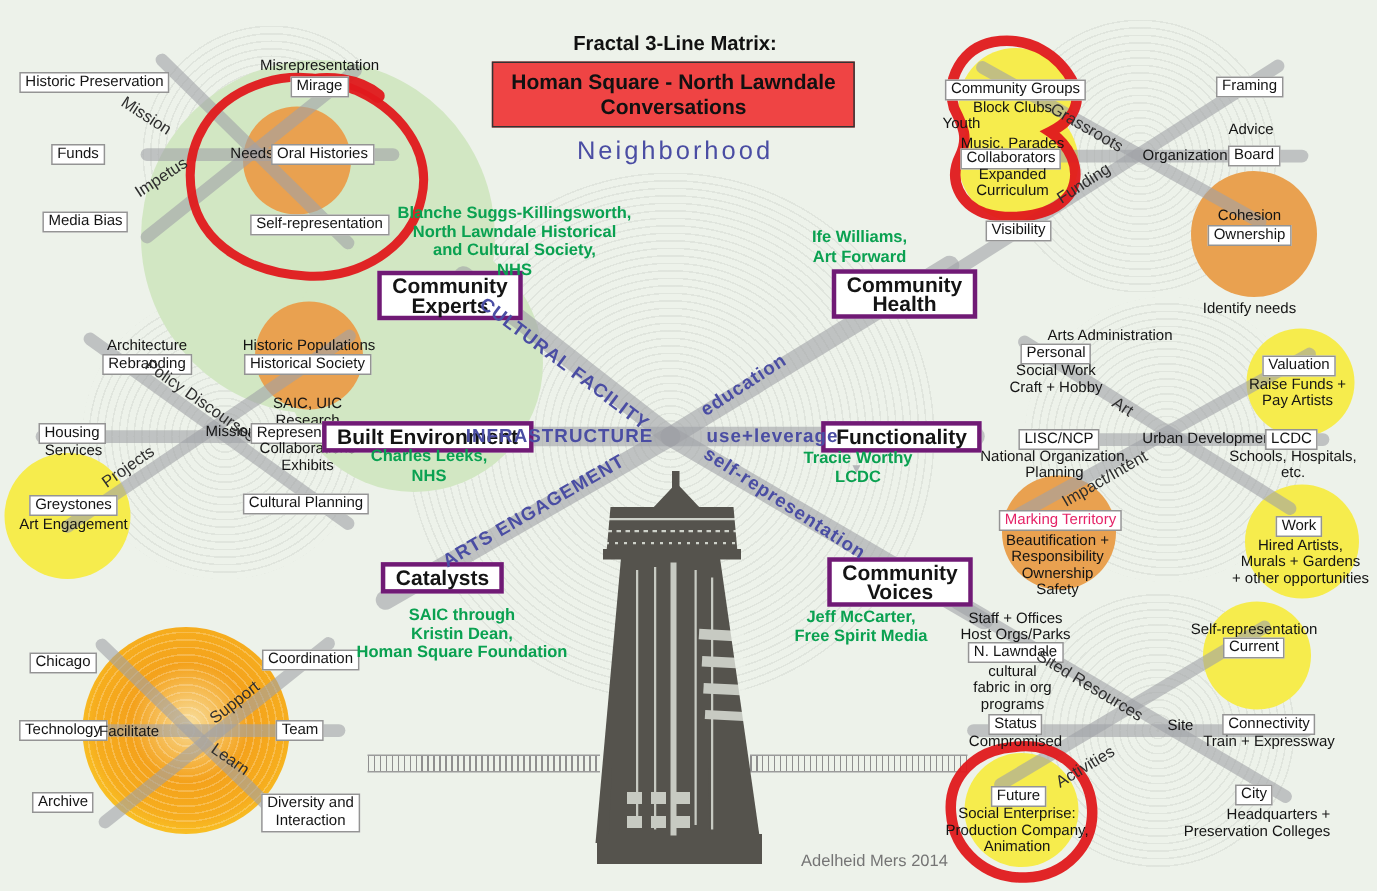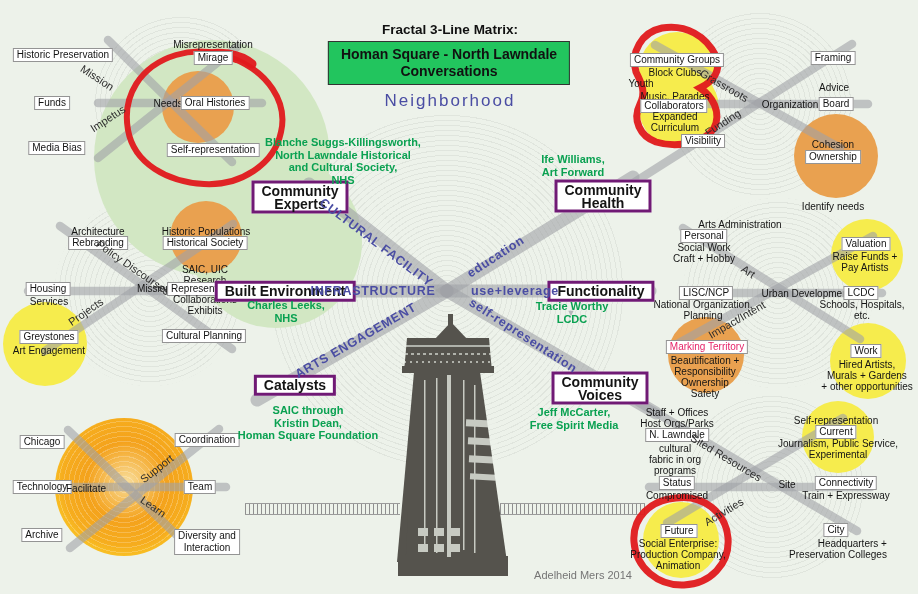--- a/index.html
+++ b/index.html
@@ -24,21 +24,21 @@
   .plain{background:transparent;}
   .rot{font-size:11px;color:#2e2e2e;}
   .green{color:#0aa151;font-weight:bold;font-size:11px;line-height:12.5px;}
   .green div{line-height:12.5px;}
   .purple{color:#4a4da3;font-weight:bold;font-size:12.5px;letter-spacing:0.7px;}
   .credit{color:#757575;font-size:11px;}
   .arrow{color:#b6b7ba;font-size:9px;}
   #kicker{position:absolute;left:450px;top:29px;transform:translate(-50%,-50%);
     font-weight:bold;font-size:13.5px;color:#111;}
   #titlebox{position:absolute;left:449px;top:63px;transform:translate(-50%,-50%);
-    background:#22c55e;border:1.5px solid #333;padding:4px 12px;text-align:center;
+    background:#ef4444;border:1.5px solid #333;padding:4px 12px;text-align:center;
     font-weight:bold;font-size:14px;line-height:17px;color:#111;}
   #subtitle{position:absolute;left:450px;top:101px;transform:translate(-50%,-50%);
     color:#4a4da3;font-size:17px;letter-spacing:2px;}
 </style>
 </head>
 <body>
 
 <div id="stage">
 
   <div class="layer" id="ripples">
@@ -188,21 +188,21 @@
       <div class="nd box" style="left: 674px; top: 106px;">
         <div>Collaborators</div>
       </div>
       <div class="nd plain" style="left: 675px; top: 122px;">
         <div>Expanded</div>
         <div>Curriculum</div>
       </div>
       <div class="nd rot" style="left: 723px; top: 123px; transform: translate(-50%, -50%) rotate(-33deg);">
         <div>Funding</div>
       </div>
-      <div class="nd box" style="left: 679px; top: 141px; margin-left: 24px;">
+      <div class="nd box" style="left: 679px; top: 154px;">
         <div>Visibility</div>
       </div>
       <div class="nd plain" style="left: 790px; top: 104px;">
         <div>Organization</div>
       </div>
       <div class="nd box" style="left: 836px; top: 104px;">
         <div>Board</div>
       </div>
       <div class="nd box" style="left: 833px; top: 58px;">
         <div>Framing</div>
@@ -381,24 +381,20 @@
       <div class="nd plain" style="left: 678px; top: 554px;">
         <div>Social Enterprise:</div>
         <div>Production Company,</div>
         <div>Animation</div>
       </div>
       <div class="nd plain" style="left: 836px; top: 420px;">
         <div>Self-representation</div>
       </div>
       <div class="nd box" style="left: 836px; top: 432px;">
         <div>Current</div>
-      </div>
-      <div class="nd plain" style="left: 838px; top: 449px;">
-        <div>Journalism, Public Service,</div>
-        <div>Experimental</div>
       </div>
       <div class="nd plain" style="left: 787px; top: 484px;">
         <div>Site</div>
       </div>
       <div class="nd box" style="left: 846px; top: 483px;">
         <div>Connectivity</div>
       </div>
       <div class="nd plain" style="left: 846px; top: 495px;">
         <div>Train + Expressway</div>
       </div>

